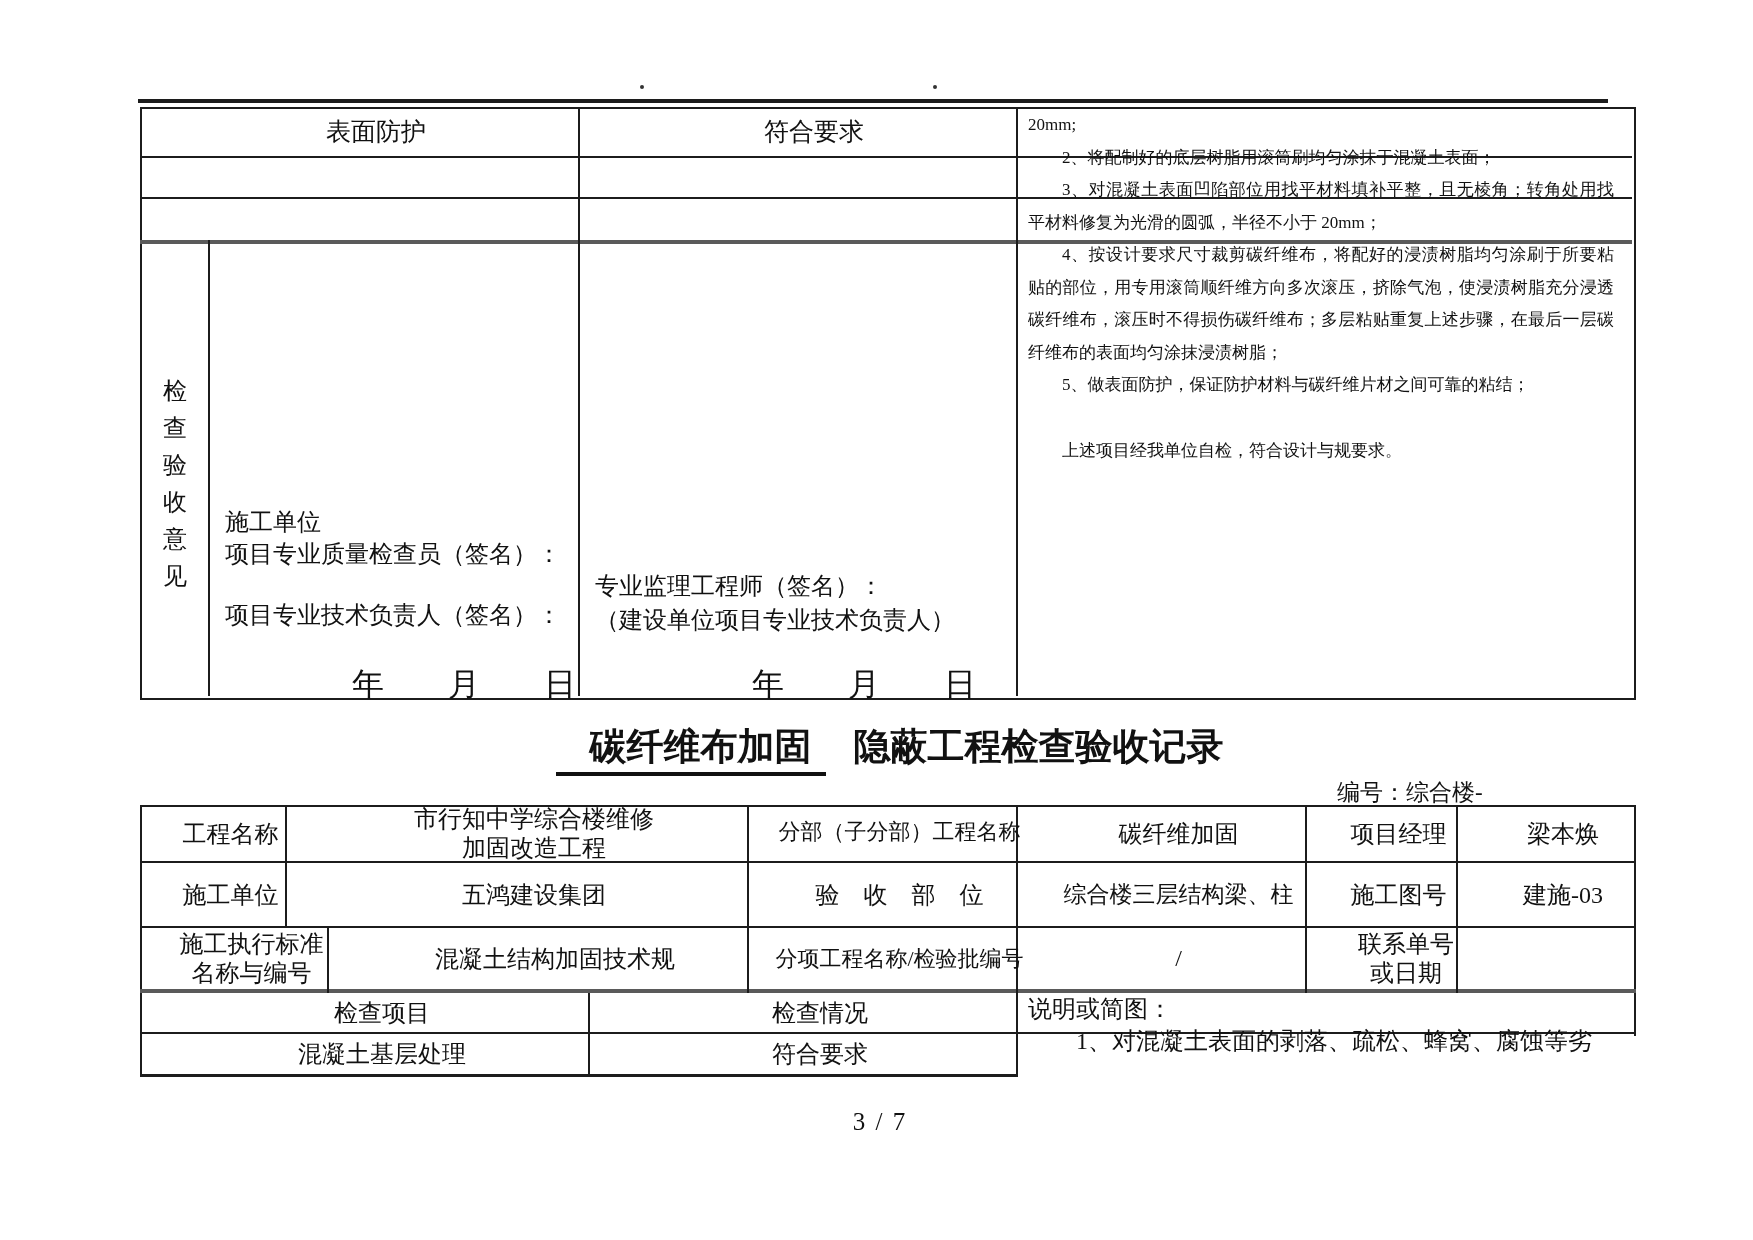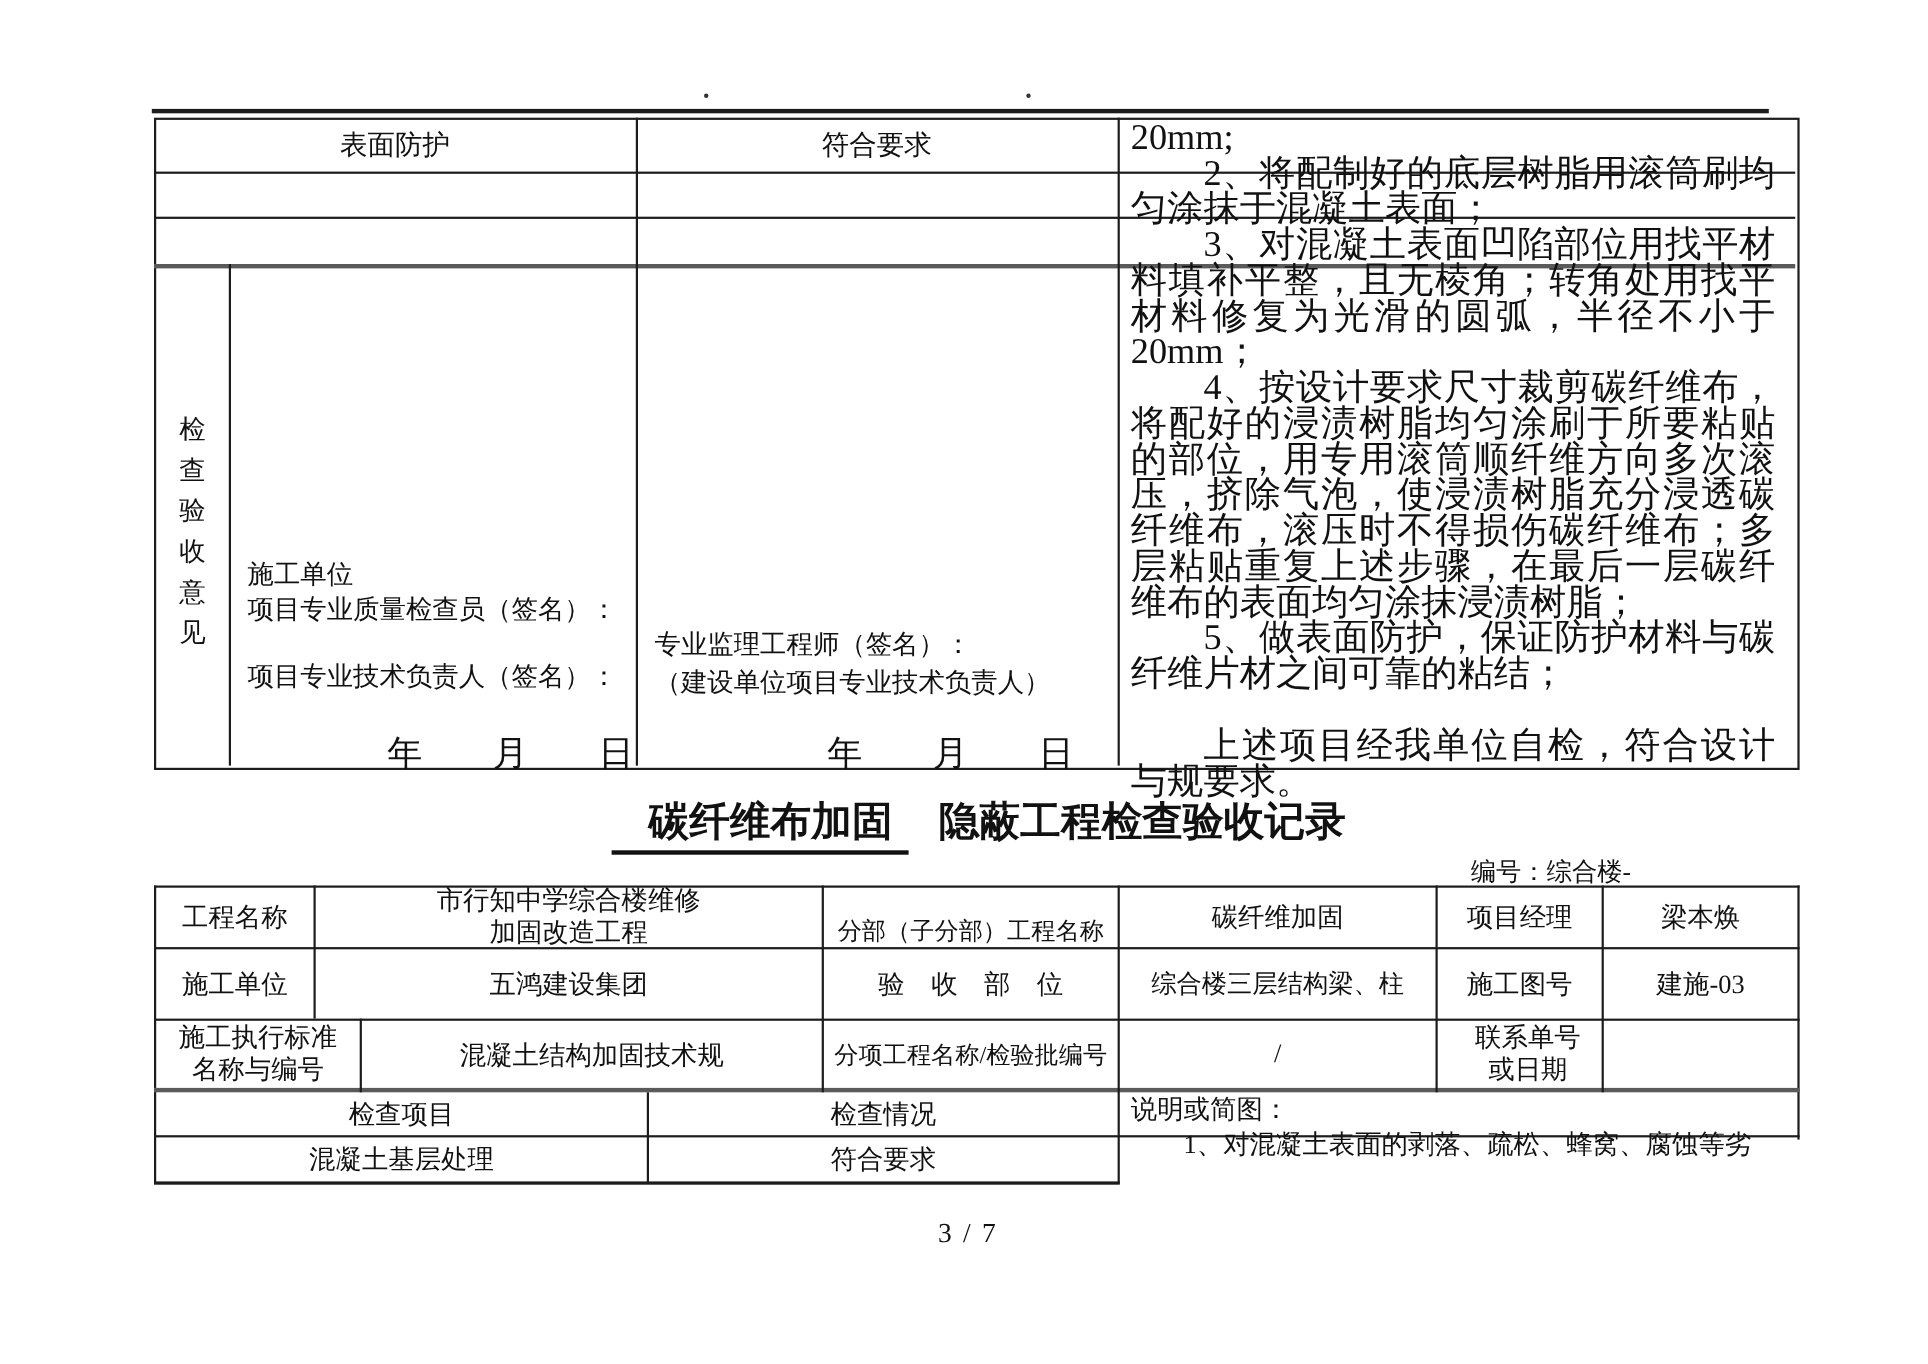--- a/index.html
+++ b/index.html
@@ -4,30 +4,30 @@
 <style>
   html,body{margin:0;padding:0;}
   body{
     width:1753px;height:1240px;position:relative;overflow:hidden;
     background:#ffffff;color:#111;
     font-family:"Liberation Serif","DejaVu Serif",serif;
   }
   .abs{position:absolute;}
   .line{position:absolute;background:#1c1c1c;}
   .line.gray{background:#5a5a5a;}
-  .cell{position:absolute;display:flex;align-items:center;justify-content:center;text-align:center;}
+  .cell{position:absolute;display:flex;align-items:center;justify-content:center;text-align:center;padding-left:17px;}
   .fs22{font-size:22px;}
   .fs23{font-size:23px;}
   .fs24{font-size:24px;}
   .fs25{font-size:25px;}
   .two-line{flex-direction:column;line-height:29px;}
   
   #t1{left:140px;top:107px;width:1496px;height:593px;}
   #t1 .outer{left:0;top:0;width:1496px;height:593px;border:2px solid #1c1c1c;box-sizing:border-box;}
-  #t1-notes{left:888px;top:2px;width:586px;font-size:33px;line-height:32.5px;text-align:justify;}
+  #t1-notes{left:888px;top:2px;width:586px;font-size:17px;line-height:32.5px;text-align:justify;}
   #t1-notes p{margin:0;text-indent:2em;}
   #t1-notes p.noindent{text-indent:0;}
   #t1-notes p.gap{margin-top:33px;}
   .vlabel{left:0;top:135px;width:70px;height:458px;display:flex;align-items:center;justify-content:center;}
   .vlabel span{display:block;width:28px;word-break:break-all;font-size:24px;line-height:37px;text-align:center;margin-top:26px;}
   .sig{position:absolute;font-size:24px;white-space:nowrap;}
   .dateline{position:absolute;font-size:32px;text-align:right;white-space:nowrap;}
   
   #title{left:0;top:722px;width:1753px;text-align:center;font-size:37px;font-weight:bold;white-space:nowrap;padding-left:26px;box-sizing:border-box;}
   #title .ul{border-bottom:4px solid #111;padding:0 14px 5px 34px;}
@@ -112,21 +112,21 @@
   <div class="line" style="left:1316px;top:0;width:2px;height:188px;"></div>
   <div class="line" style="left:448px;top:188px;width:2px;height:83px;"></div>
 
   <div class="cell fs24" style="left:2px;top:2px;width:143px;height:54px;">
     <span>工程名称</span>
   </div>
   <div class="cell fs24 two-line" style="left:147px;top:2px;width:460px;height:54px;">
     <span>市行知中学综合楼维修</span>
     <span>加固改造工程</span>
   </div>
-  <div class="cell fs22" style="left:609px;top:15px;width:267px;height:54px;">
+  <div class="cell fs22" style="left:609px;top:0;width:267px;height:54px;">
     <span>分部（子分部）工程名称</span>
   </div>
   <div class="cell fs24" style="left:878px;top:2px;width:287px;height:54px;">
     <span>碳纤维加固</span>
   </div>
   <div class="cell fs24" style="left:1167px;top:2px;width:149px;height:54px;">
     <span>项目经理</span>
   </div>
   <div class="cell fs24" style="left:1318px;top:2px;width:176px;height:54px;">
     <span>梁本焕</span>

